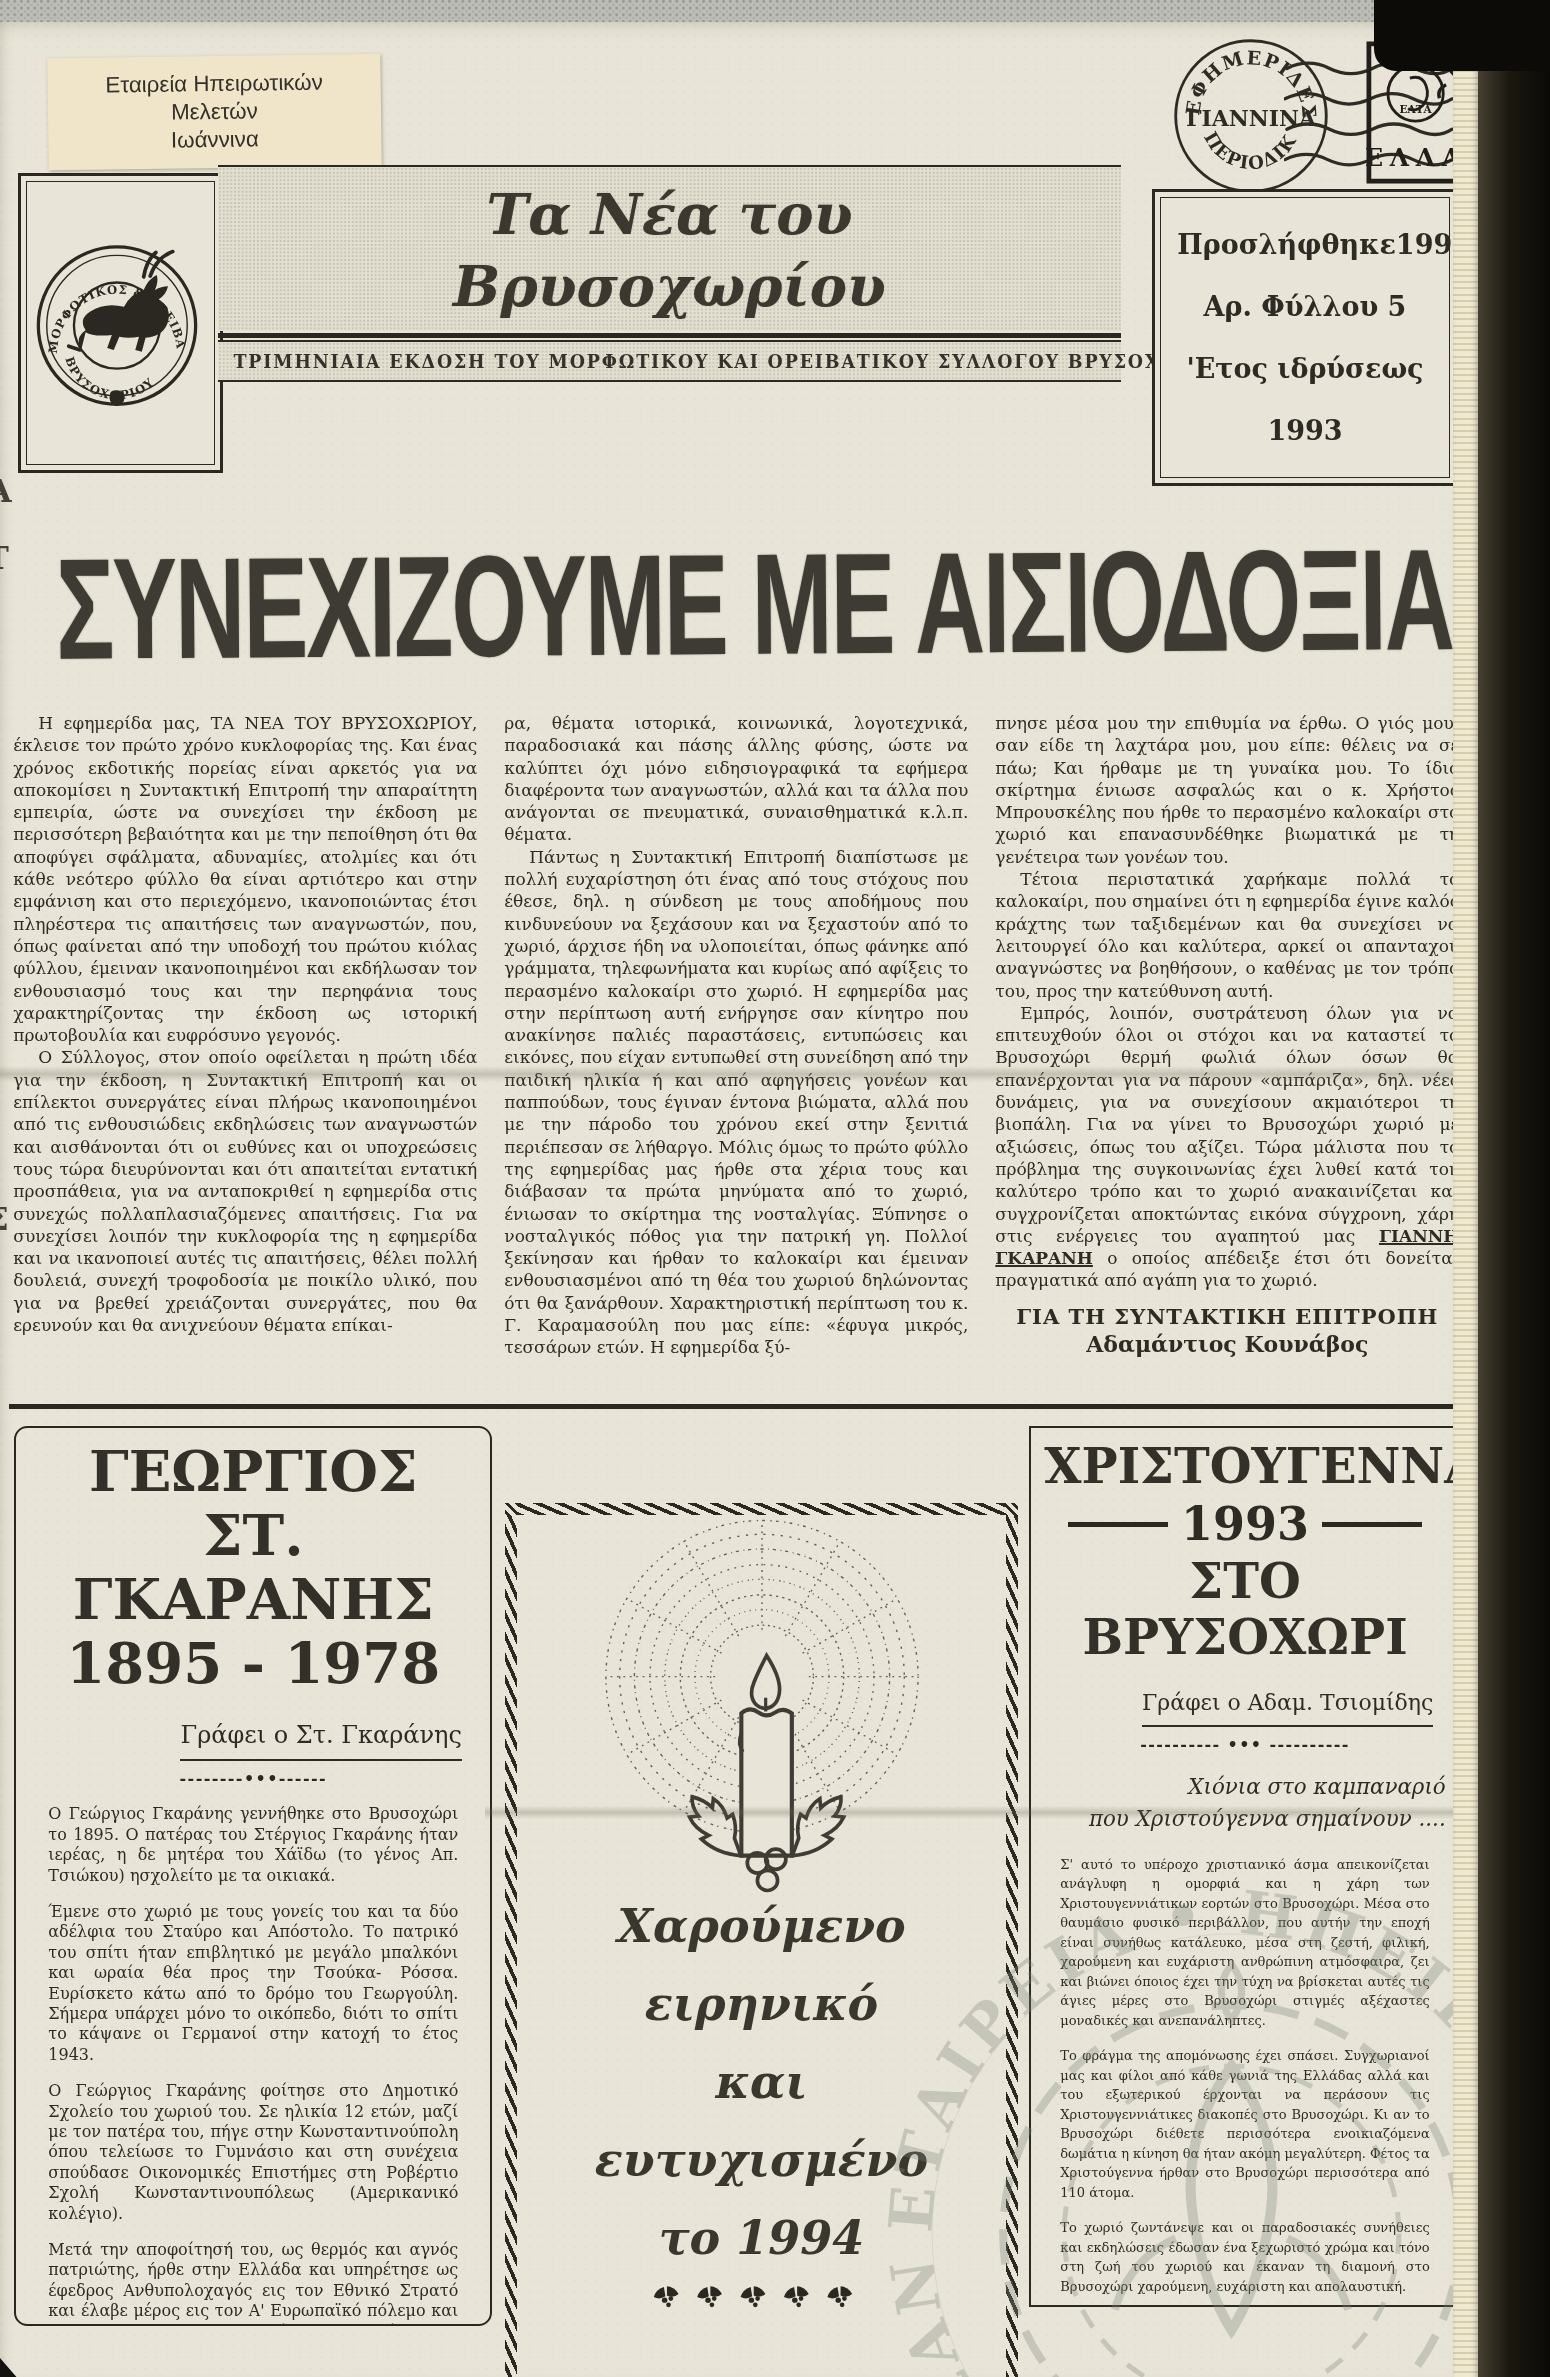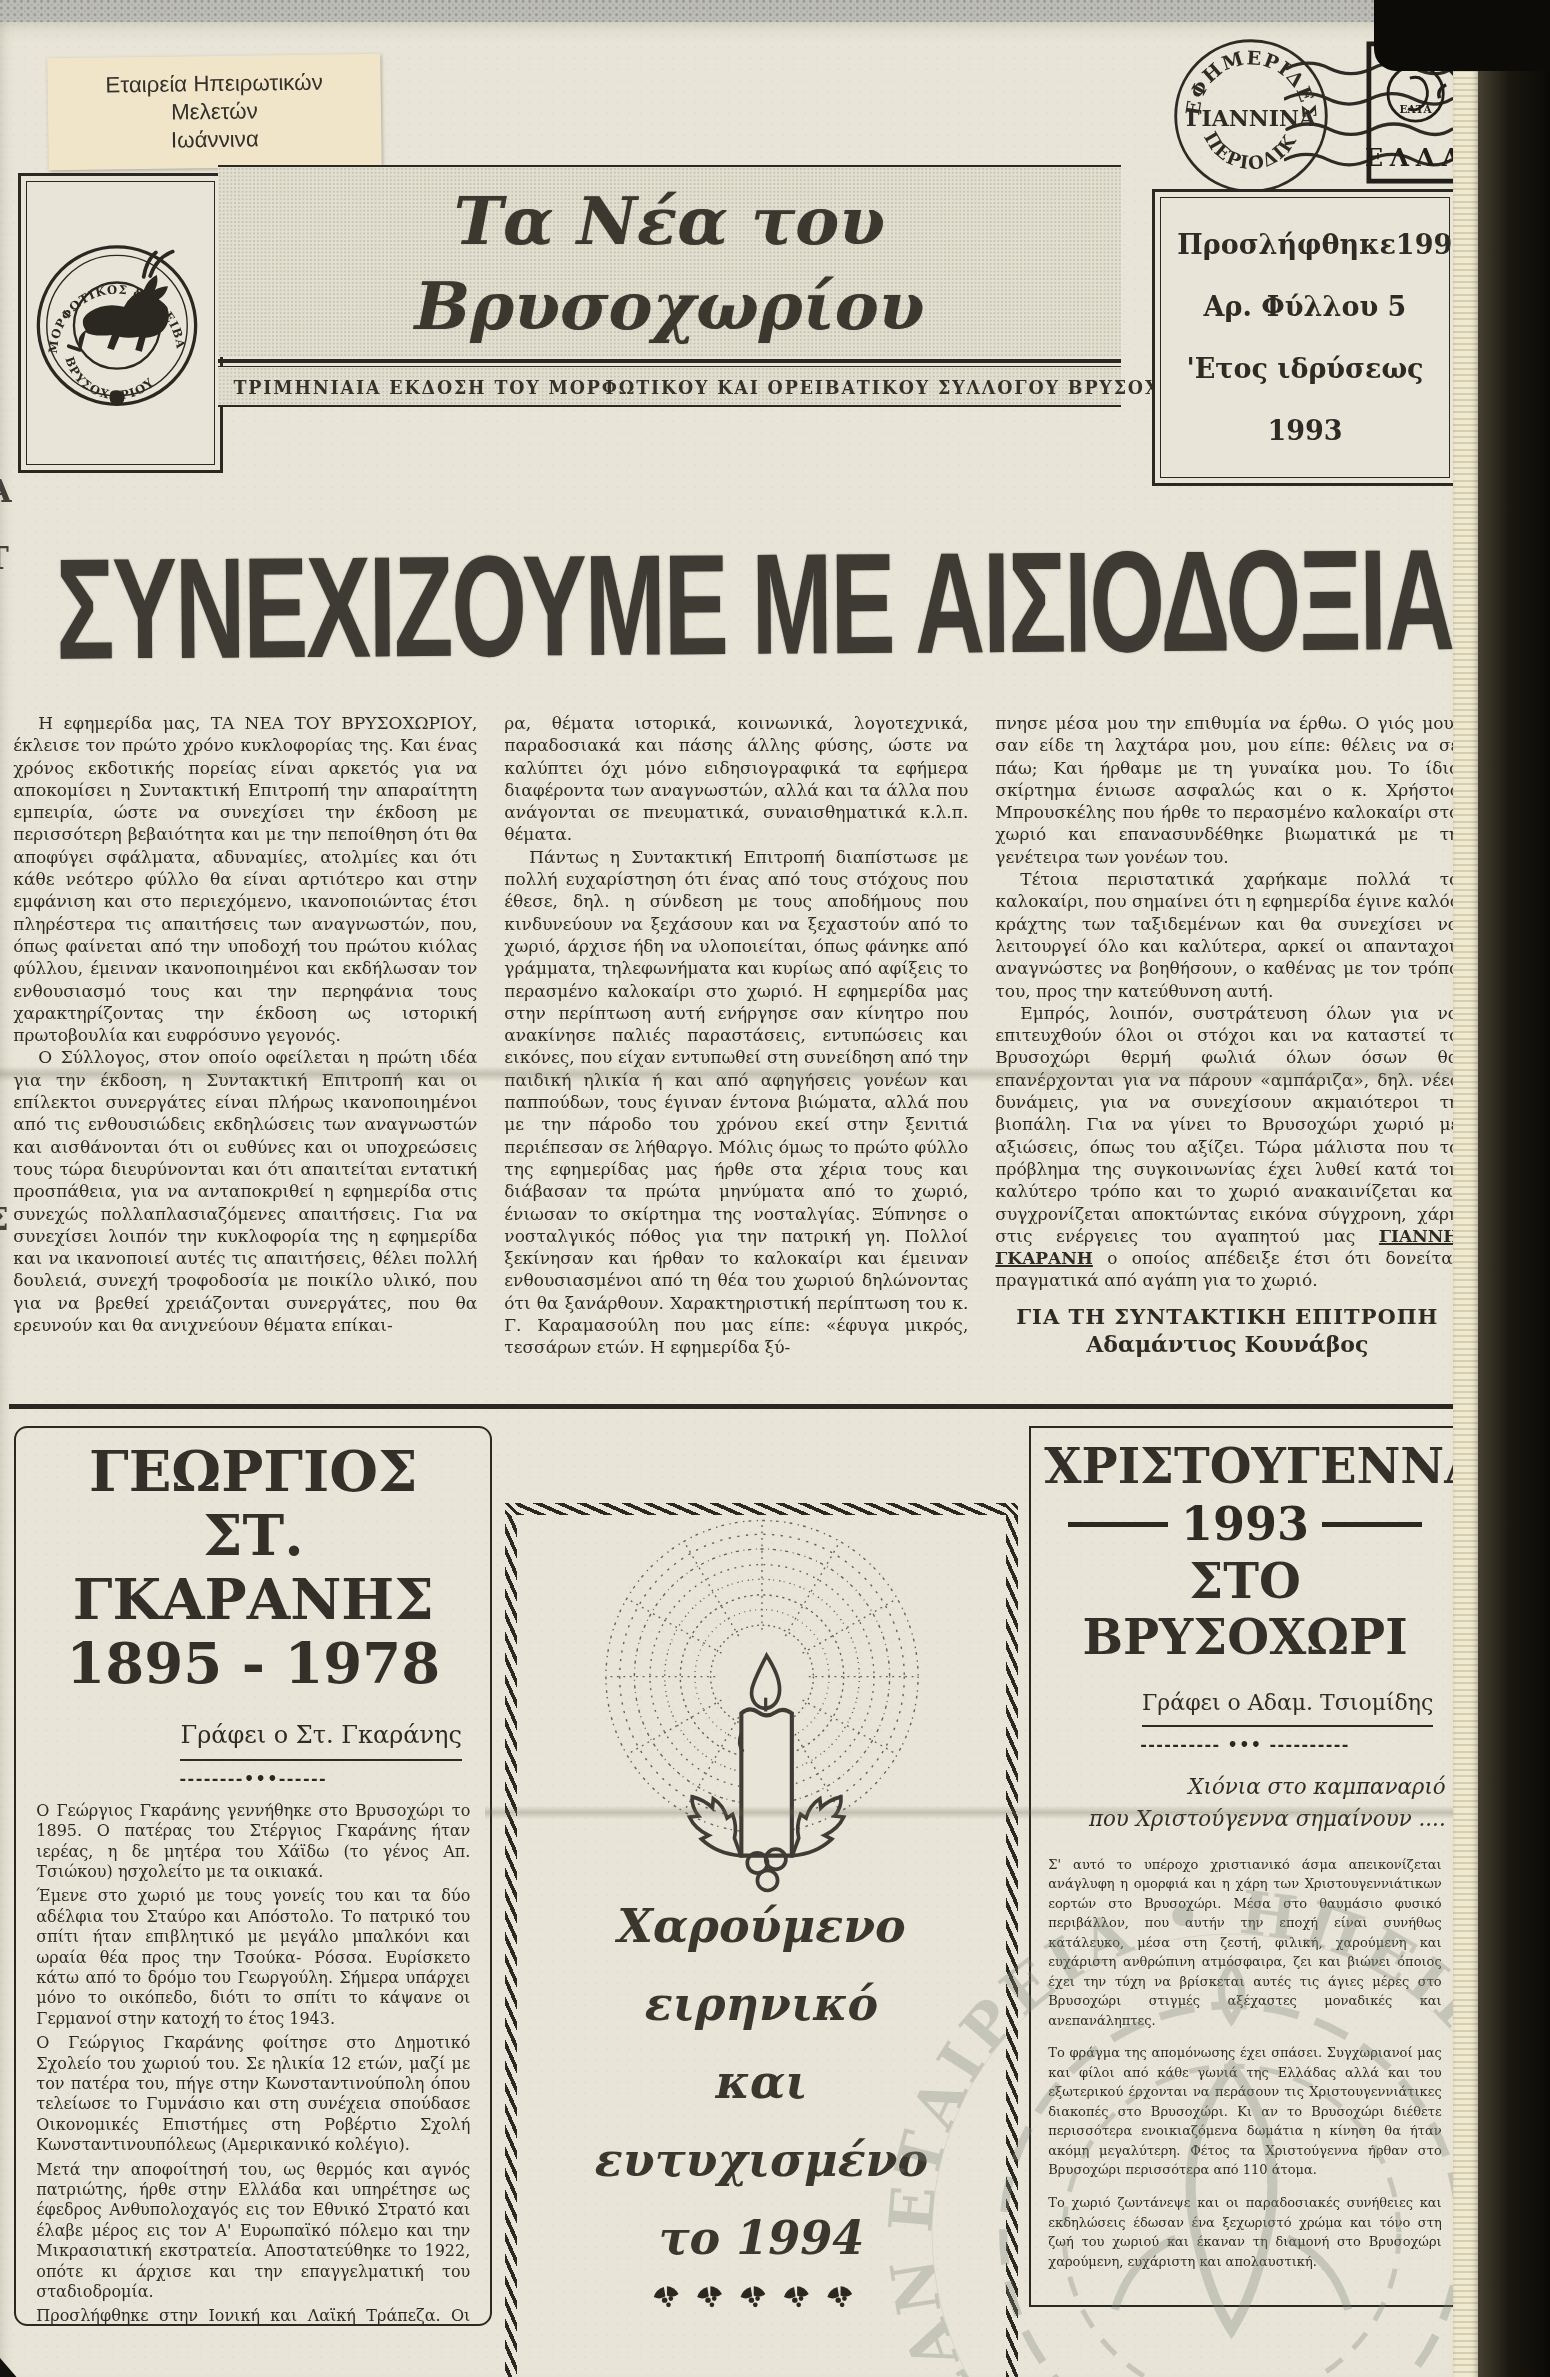--- a/index.html
+++ b/index.html
@@ -61,21 +61,21 @@
   .title-block{position:absolute;left:218px;top:143px;width:903px;}
   .tb-main{
     margin-top:0;border-top:2.9px solid #2b2721;
     background-color:#e2dfd0;
     background-image:radial-gradient(#c7c4b4 0.8px,transparent 1px);
     background-size:3.8px 3.8px;
     text-align:center;padding:12.4px 0 8.6px;
   }
   .paper-title{
     font-family:"DejaVu Serif",serif;font-style:italic;font-weight:700;
-    font-size:66px;line-height:1.28;color:#3c382f;
+    font-size:56px;line-height:1.28;color:#3c382f;
     text-shadow:0 0 1px rgba(60,55,40,.4);
   }
   .tb-rule-thick{height:4.3px;background:#2b2721;margin-top:1.9px;}
   .tb-rule-thin{height:1.4px;background:#2b2721;margin-top:2.9px;}
   .tb-subtitle{
     text-align:center;padding:9.5px 0 7.6px;
     background-color:#e2dfd0;background-image:radial-gradient(#c9c6b6 0.7px,transparent 0.9px);background-size:3.8px 3.8px;
   }
   .tb-subtitle span{
     display:inline-block;white-space:nowrap;transform:scaleX(.97);
@@ -126,21 +126,21 @@
   }
   .box-title{font-weight:700;text-align:center;color:#33302a;}
   .box-left .box-title{font-size:56px;line-height:1.14;}
   .byline{margin-top:25px;text-align:right;padding-right:12.4px;}
   .byline span{
     display:inline-block;font-weight:400;font-size:24px;
     border-bottom:2.4px solid #2e2b25;padding-bottom:10px;
   }
   .ornament{text-align:center;font-weight:700;font-size:16px;letter-spacing:1.4px;margin:8.6px 0 12.4px;color:#2b2721;}
   .box-body{font-size:16px;line-height:20.4px;text-align:justify;}
-  .box-body p{margin:4px;}
+  .box-body p{margin:16px;}
   .box-mid{
     position:absolute;left:505px;top:1481px;width:513px;height:916px;box-sizing:border-box;
     border:12.4px solid transparent;
     border-image:repeating-linear-gradient(45deg,#2b2721 0 6.2px,rgba(0,0,0,0) 6.2px 14.7px) 26;
     overflow:hidden;text-align:center;
   }
   .greeting{font-family:"DejaVu Serif",serif;font-style:italic;font-weight:700;
     font-size:46px;color:#3a372f;line-height:1.0;}
   .greeting div{margin-top:32px;}
   .greeting div:first-child{margin-top:4.8px;}

